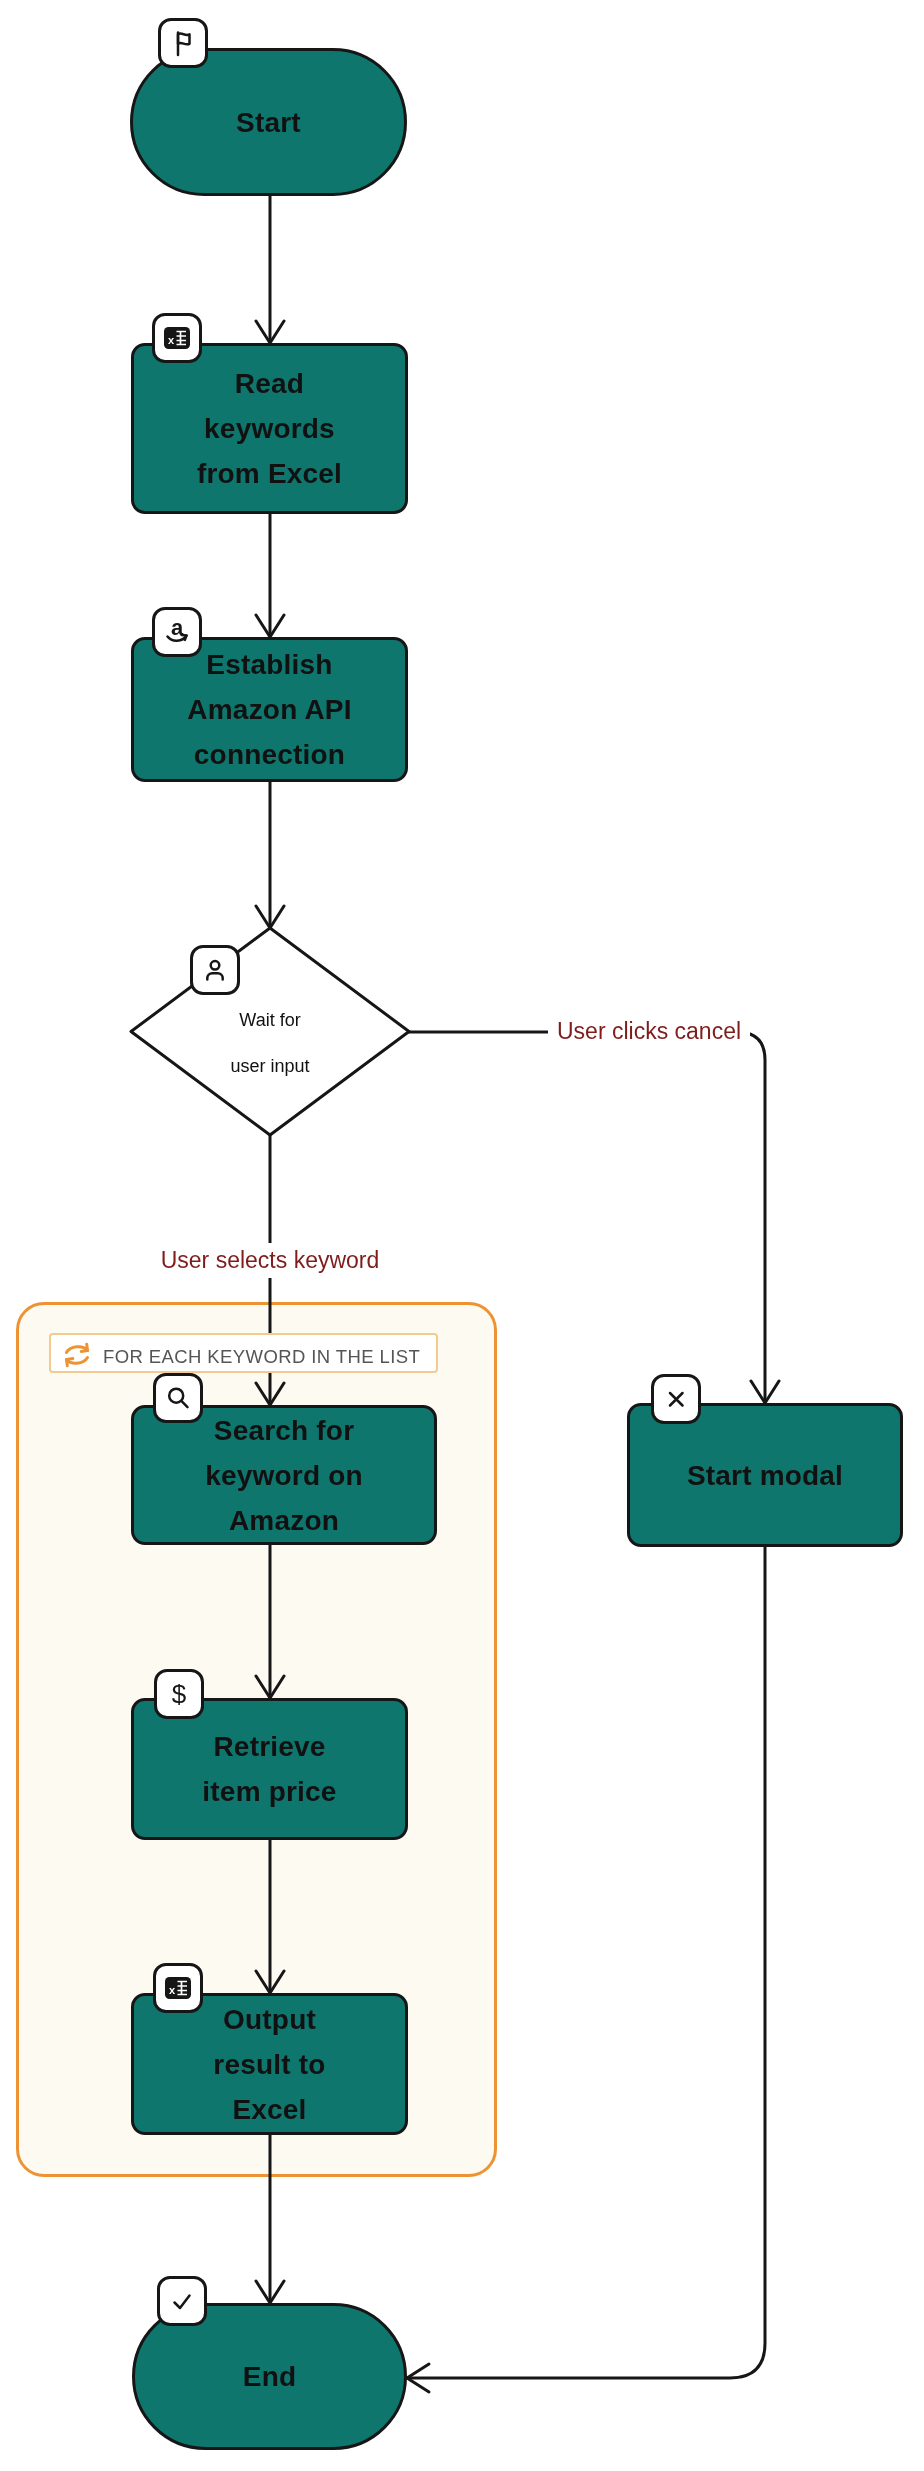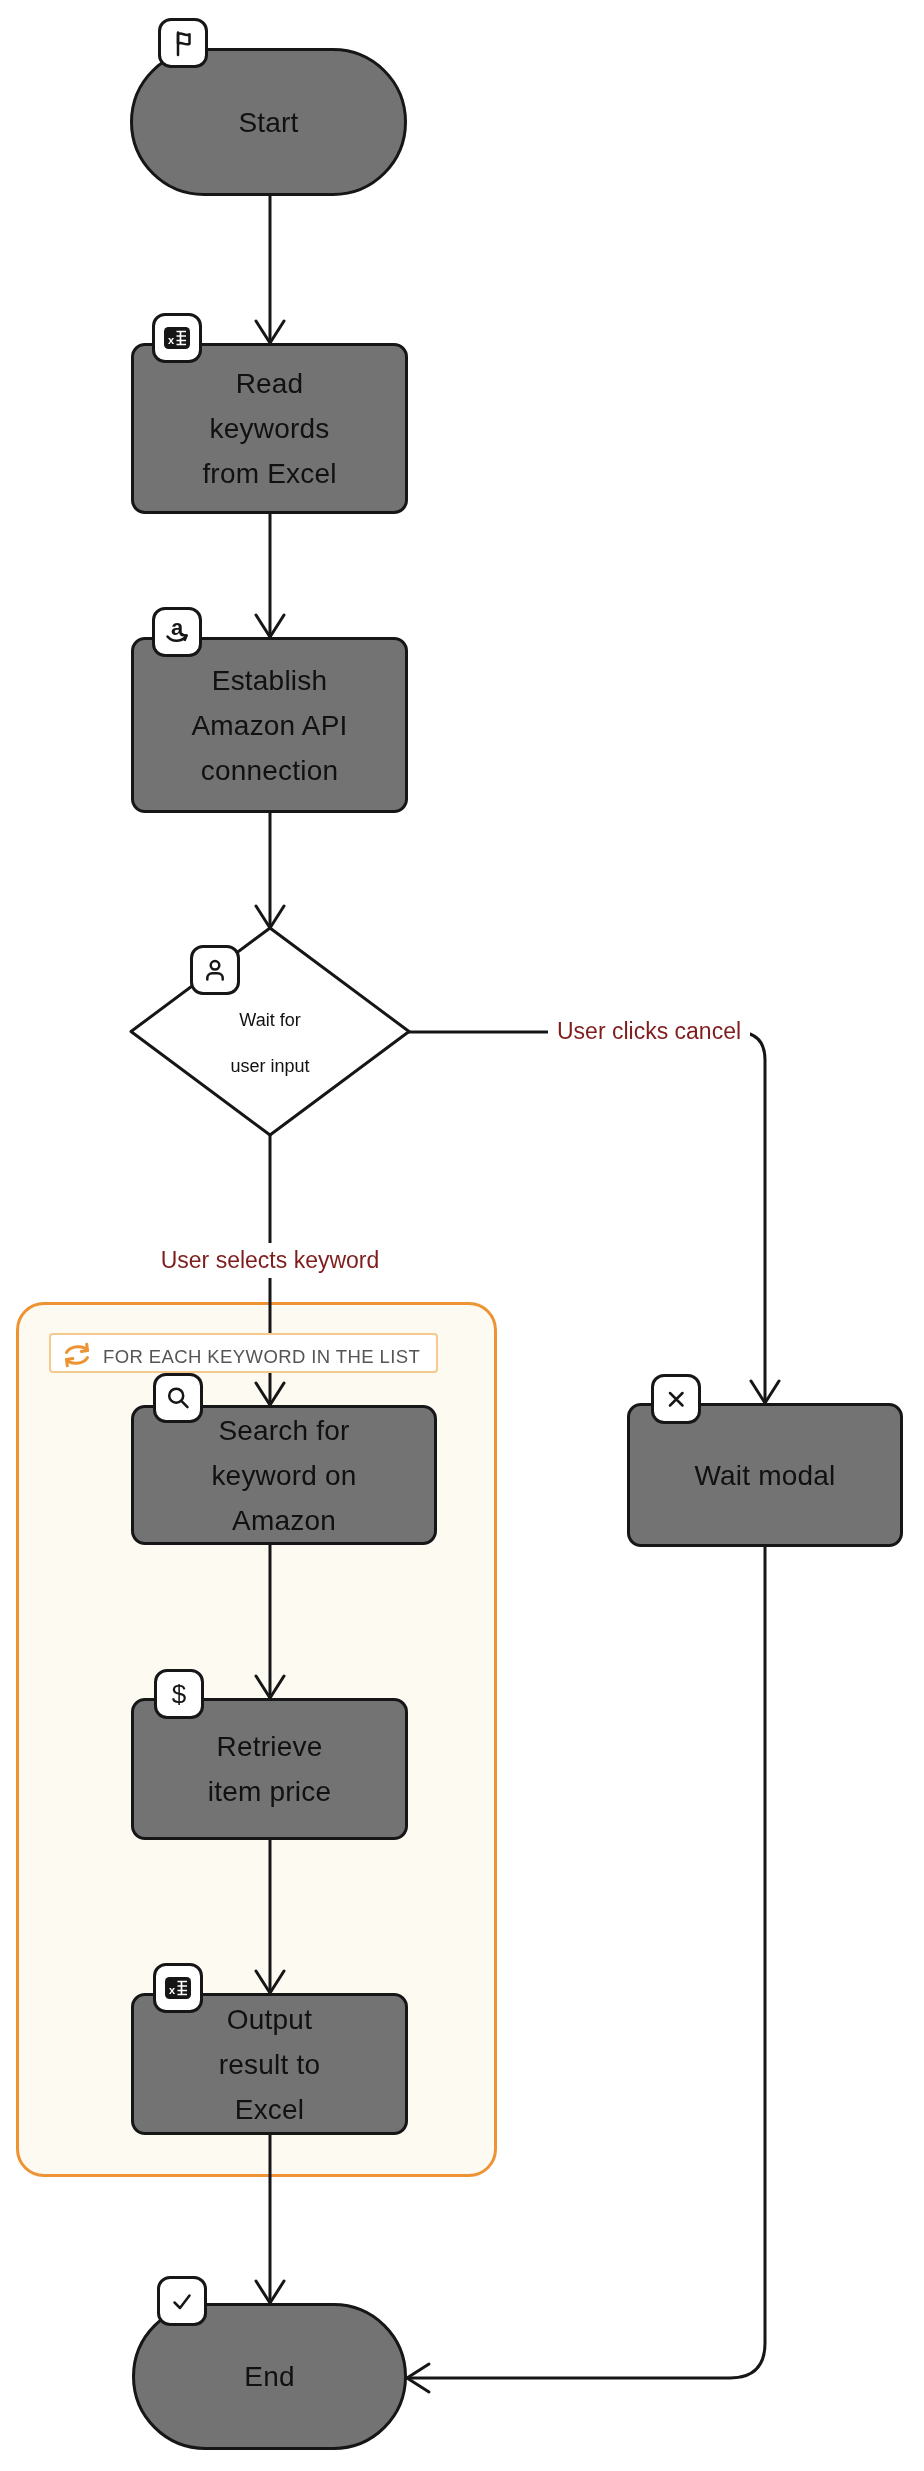--- a/index.html
+++ b/index.html
@@ -3,23 +3,24 @@
 <meta charset="utf-8">
 <style>
   html,body{margin:0;padding:0;}
   body{
     width:924px;height:2471px;position:relative;overflow:hidden;
     background:#ffffff;
     font-family:"Liberation Sans", sans-serif;
     color:#111;
   }
   .node{
-    position:absolute;background:#737373;border:3px solid #161616;
+    position:absolute;background:#0f766e;border:3px solid #161616;
     box-sizing:border-box;display:flex;align-items:center;justify-content:center;
     z-index:4;
+    font-weight:bold;
   }
   .stadium{border-radius:80px;}
   .rect{border-radius:14px;}
   .node-label{
     white-space:pre-line;text-align:center;
     font-size:28px;line-height:45px;color:#111;letter-spacing:0.2px;
   }
   .badge{
     position:absolute;width:50px;height:50px;background:#fff;
     border:3px solid #161616;border-radius:13px;box-sizing:border-box;
@@ -114,21 +115,21 @@
 <div class="node stadium" style="left:130px;top:48px;width:277px;height:148px;">
   <div class="node-label">Start</div>
 </div>
 
 <div class="node rect" style="left:131px;top:343px;width:277px;height:171px;">
   <div class="node-label">Read
 keywords
 from Excel</div>
 </div>
 
-<div class="node rect" style="left:131px;top:637px;width:277px;height:176px;">
+<div class="node rect" style="left:131px;top:637px;width:277px;height:145px;">
   <div class="node-label">Establish
 Amazon API
 connection</div>
 </div>
 
 <svg class="diamond-svg" style="left:127px;top:924px;" width="286" height="215" viewBox="0 0 286 215">
   <polygon points="143,4 282,107.5 143,211 4,107.5" fill="#ffffff" stroke="#161616" stroke-width="3" stroke-linejoin="round"></polygon>
 </svg>
 <div class="diamond-text" style="left:140px;top:985px;width:260px;height:115px;">Wait for
 user input</div>
@@ -144,21 +145,21 @@
 item price</div>
 </div>
 
 <div class="node rect" style="left:131px;top:1993px;width:277px;height:142px;">
   <div class="node-label">Output
 result to
 Excel</div>
 </div>
 
 <div class="node rect" style="left:627px;top:1403px;width:276px;height:144px;">
-  <div class="node-label">Wait modal</div>
+  <div class="node-label">Start modal</div>
 </div>
 
 <div class="node stadium" style="left:132px;top:2303px;width:275px;height:147px;">
   <div class="node-label">End</div>
 </div>
 
 <div class="badge" style="left:158px;top:18px;">
   <svg width="30" height="30" viewBox="0 0 30 30">
     <g class="icon-stroke">
       <path d="M10 27 V4.5"></path>

